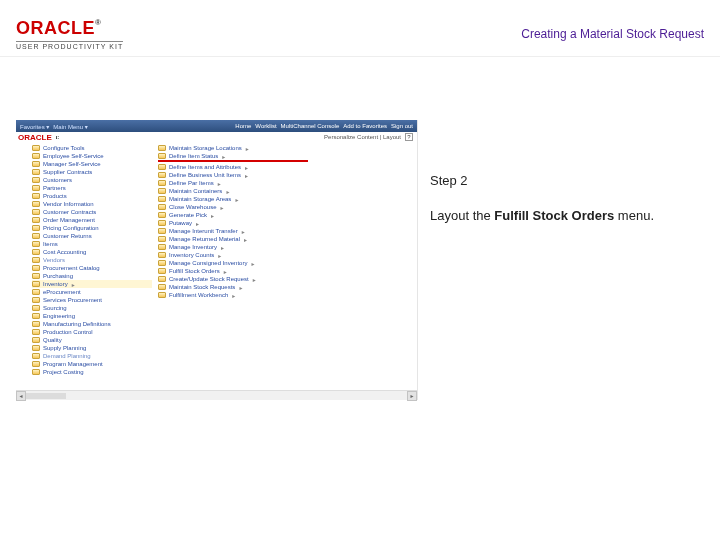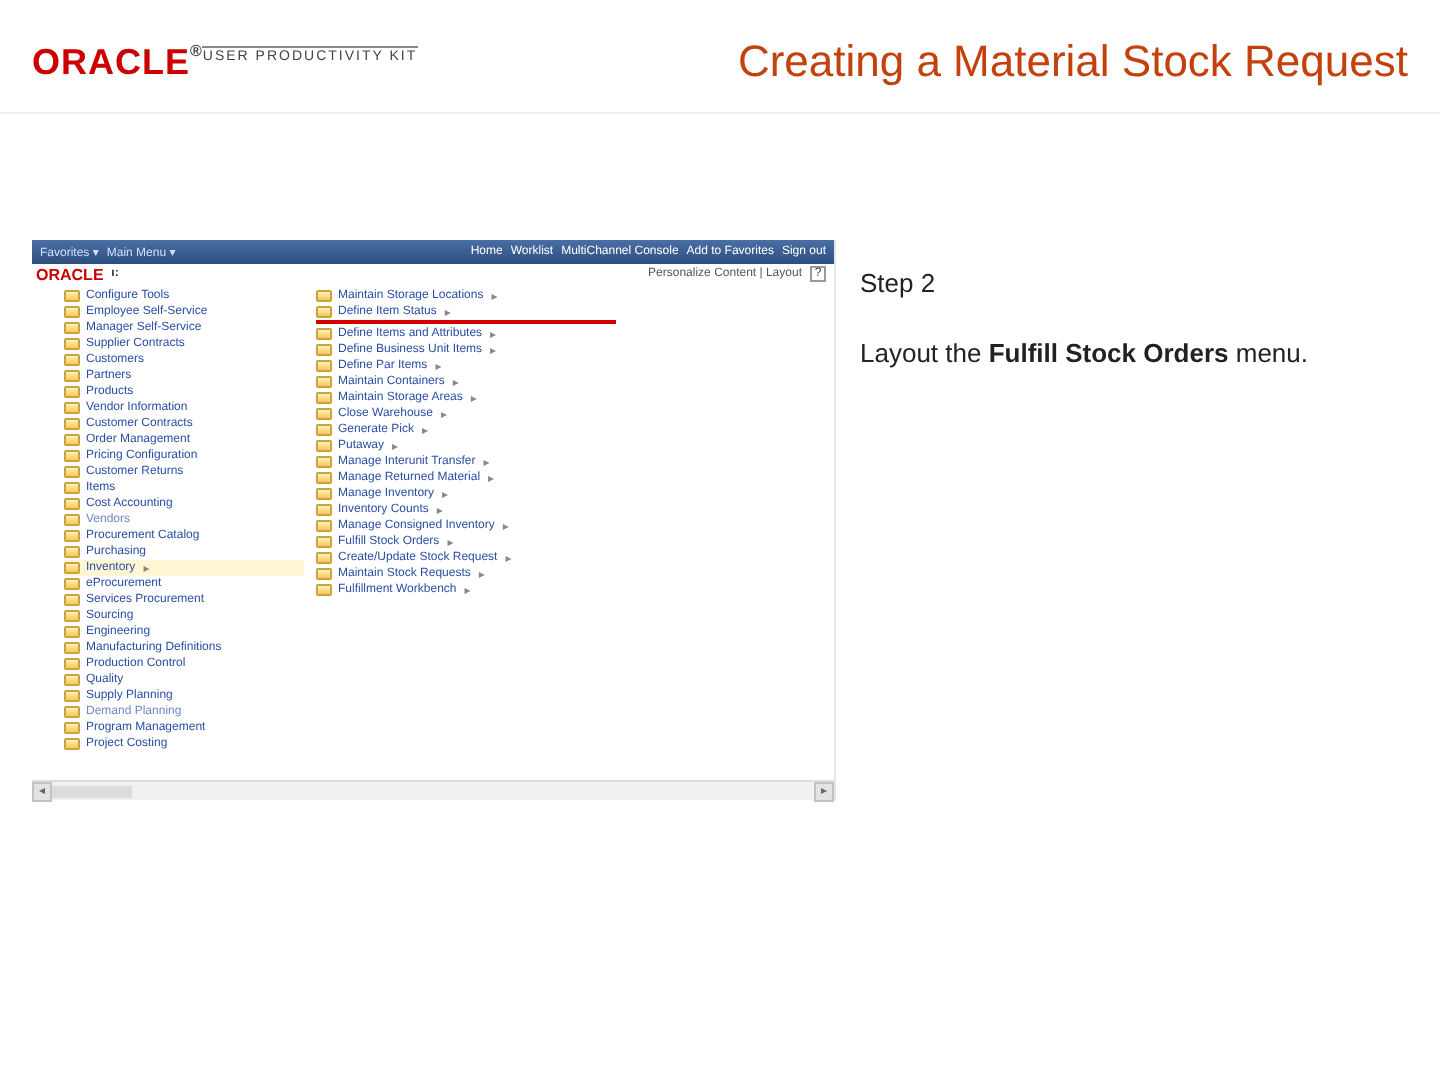--- a/index.html
+++ b/index.html
@@ -9,35 +9,35 @@
     font-family: Arial, Helvetica, sans-serif;
     color: #222;
     position: relative;
     overflow: hidden;
   }
   
   .header {
     position: absolute; top: 18px; left: 16px; right: 16px;
     display: flex; align-items: center; justify-content: space-between;
   }
-  .brand { display: flex; flex-direction: row; }
+  .brand { display: flex; flex-direction: column; }
   .brand-logo { font-size: 18px; font-weight: bold; color: #c00; letter-spacing: .5px; }
   .brand-logo .tm { font-size: 8px; vertical-align: top; color: #444; }
   .brand-sub { font-size: 7px; letter-spacing: 1px; color: #444; border-top: 1px solid #888; margin-top: 2px; padding-top: 1px; }
-  .title { font-size: 22px; color: #c2410c; text-align: right; }
+  .title { font-size: 12px; color: #4c1d95; text-align: right; }
   .divider { position:absolute; top:56px; left:0; right:0; border-top:1px solid #eee; }
 
   
   .instr {
     position: absolute;
     left: 430px; top: 134px; right: 24px;
     font-size: 13px;
     line-height: 1.3;
   }
-  .instr .step { margin-bottom: 18px; }
+  .instr .step { margin-bottom: 18px; margin-top: 39px; }
   .instr .body b { font-weight: bold; }
 
   
   .screenshot {
     position: absolute;
     left: 16px; top: 120px;
     width: 402px; height: 280px;
     background: #fff;
     border-right: 1px solid #e5e5e5;
     font-size: 6px;

